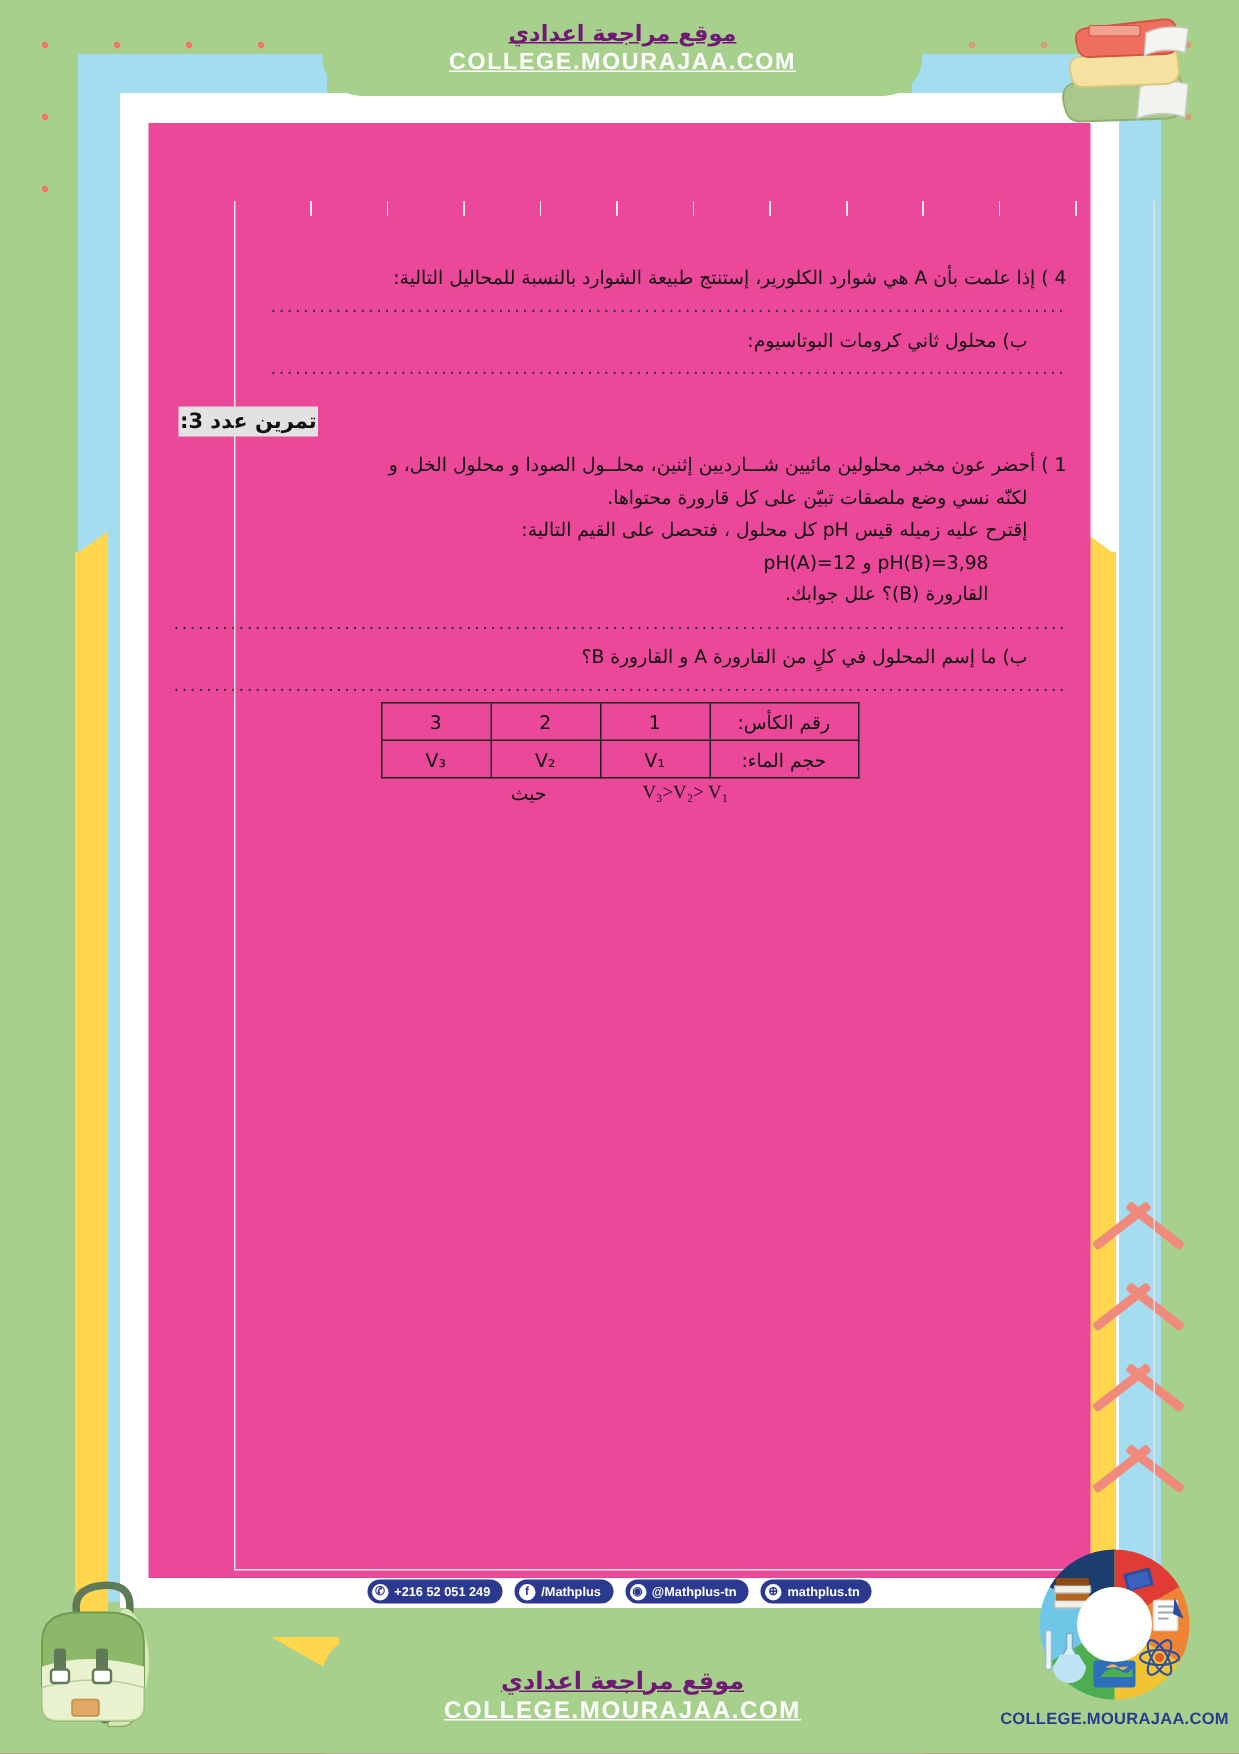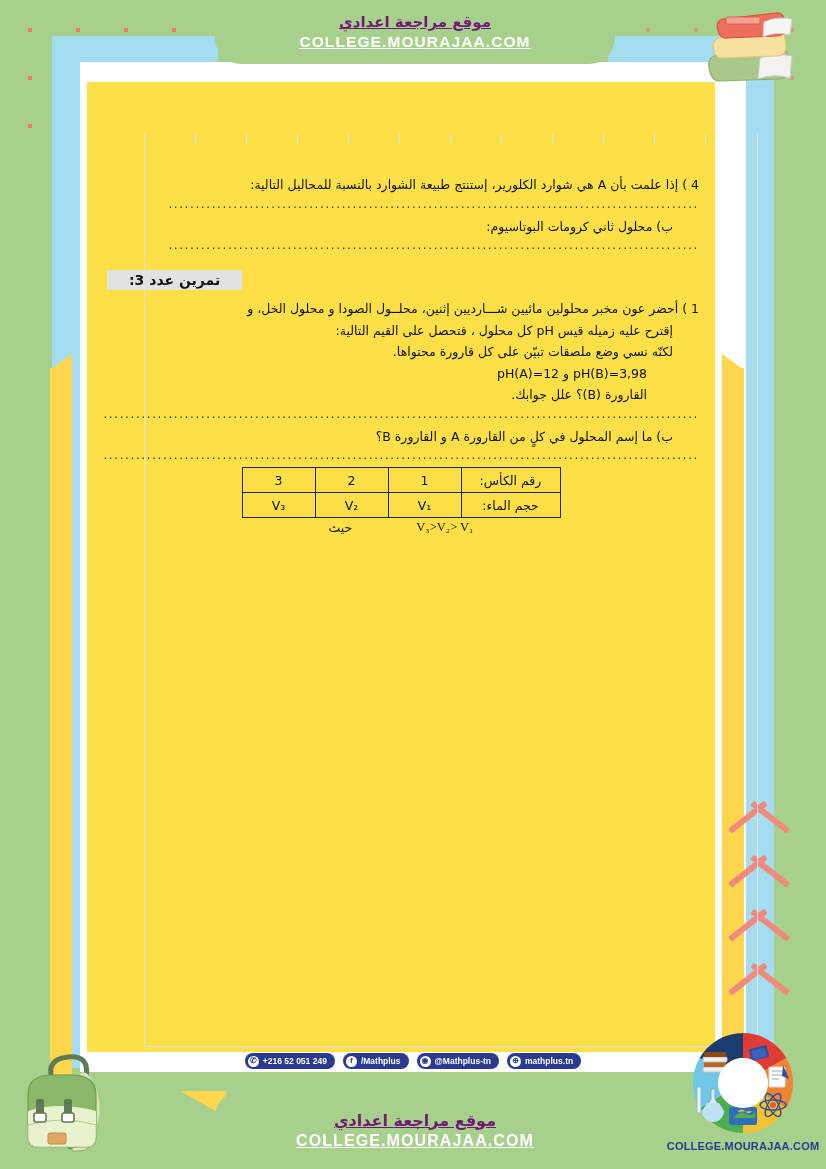--- a/index.html
+++ b/index.html
@@ -74,42 +74,42 @@
   .backpack{position:absolute;left:6px;bottom:12px;width:130px;height:112px;z-index:7;}
 
   
   .wheel-wrap{position:absolute;right:8px;bottom:6px;width:150px;height:135px;z-index:7;
     display:flex;flex-direction:column;align-items:center;}
   .wheel-url{font-family:"Liberation Sans",sans-serif;font-size:11px;font-weight:bold;
     color:#2b3a8f;letter-spacing:.2px;margin-top:2px;}
 
   
   .doc{
-    position:absolute;left:87px;top:82px;width:628px;height:970px;
-    background:#fde047;direction:rtl;
+    position:absolute;left:99px;top:82px;width:628px;height:970px;
+    background:#ec4899;direction:rtl;
     font-family:"DejaVu Sans",sans-serif;color:#111;
     box-sizing:border-box;padding:0 16px;
   }
   .doc-frame{position:absolute;left:57px;top:52px;width:612px;height:912px;
     border:1px solid #e3e3e3;border-top:none;pointer-events:none;}
   .doc-frame-ticks{position:absolute;left:57px;top:52px;width:612px;height:10px;
     background-image:repeating-linear-gradient(to right,#e3e3e3 0 1px, rgba(0,0,0,0) 1px 51px);}
 
   .para{font-size:12.5px;line-height:1.72;margin:0;text-align:justify;}
   .block{margin-bottom:2px;}
   .indent1{padding-right:26px;}
   .indent2{padding-right:52px;}
   .right{text-align:right;}
   .dotline{
     font-size:12px;color:#333;letter-spacing:1.6px;overflow:hidden;white-space:nowrap;
     margin:1px 0 5px 0;height:14px;
   }
   .ex-title{
     display:inline-block;background:#e2e2e2;font-weight:bold;font-size:14px;
-    padding:2px 22px;margin:0;
+    padding:2px 1px;margin:0;
   }
   .ex-title-row{text-align:left;margin:18px 0 8px 0;padding-left:4px;}
 
   
   .tbl-wrap{display:flex;justify-content:center;margin-top:4px;}
   table.cups{border-collapse:collapse;direction:rtl;}
   table.cups td{
     border:1px solid #222;font-size:12.5px;text-align:center;
     padding:2px 0;height:20px;
   }
@@ -182,22 +182,22 @@
     <p class="para indent1 right">ب) محلول ثاني كرومات البوتاسيوم:</p>
     <div class="dotline">..................................................................................................</div>
   </div>
 
   <div class="ex-title-row">
     <span class="ex-title">تمرين عدد 3:</span>
   </div>
 
   <div class="block">
     <p class="para right">1 ) أحضر عون مخبر محلولين مائيين شـــارديين إثنين، محلــول الصودا و محلول الخل، و</p>
+    <p class="para indent1 right">لكنّه نسي وضع ملصقات تبيّن على كل قارورة محتواها.</p>
     <p class="para indent1 right">إقترح عليه زميله قيس pH كل محلول ، فتحصل على القيم التالية:</p>
-    <p class="para indent1 right">لكنّه نسي وضع ملصقات تبيّن على كل قارورة محتواها.</p>
     <p class="para indent2 right">pH(B)=3,98 و pH(A)=12</p>
     <p class="para indent2 right">القارورة (B)؟ علل جوابك.</p>
     <div class="dotline">................................................................................................................</div>
     <p class="para indent1 right">ب)  ما إسم المحلول في كلٍ من القارورة A و القارورة B؟</p>
     <div class="dotline">................................................................................................................</div>
   </div>
 
 
   <div class="tbl-wrap">
     <table class="cups">

